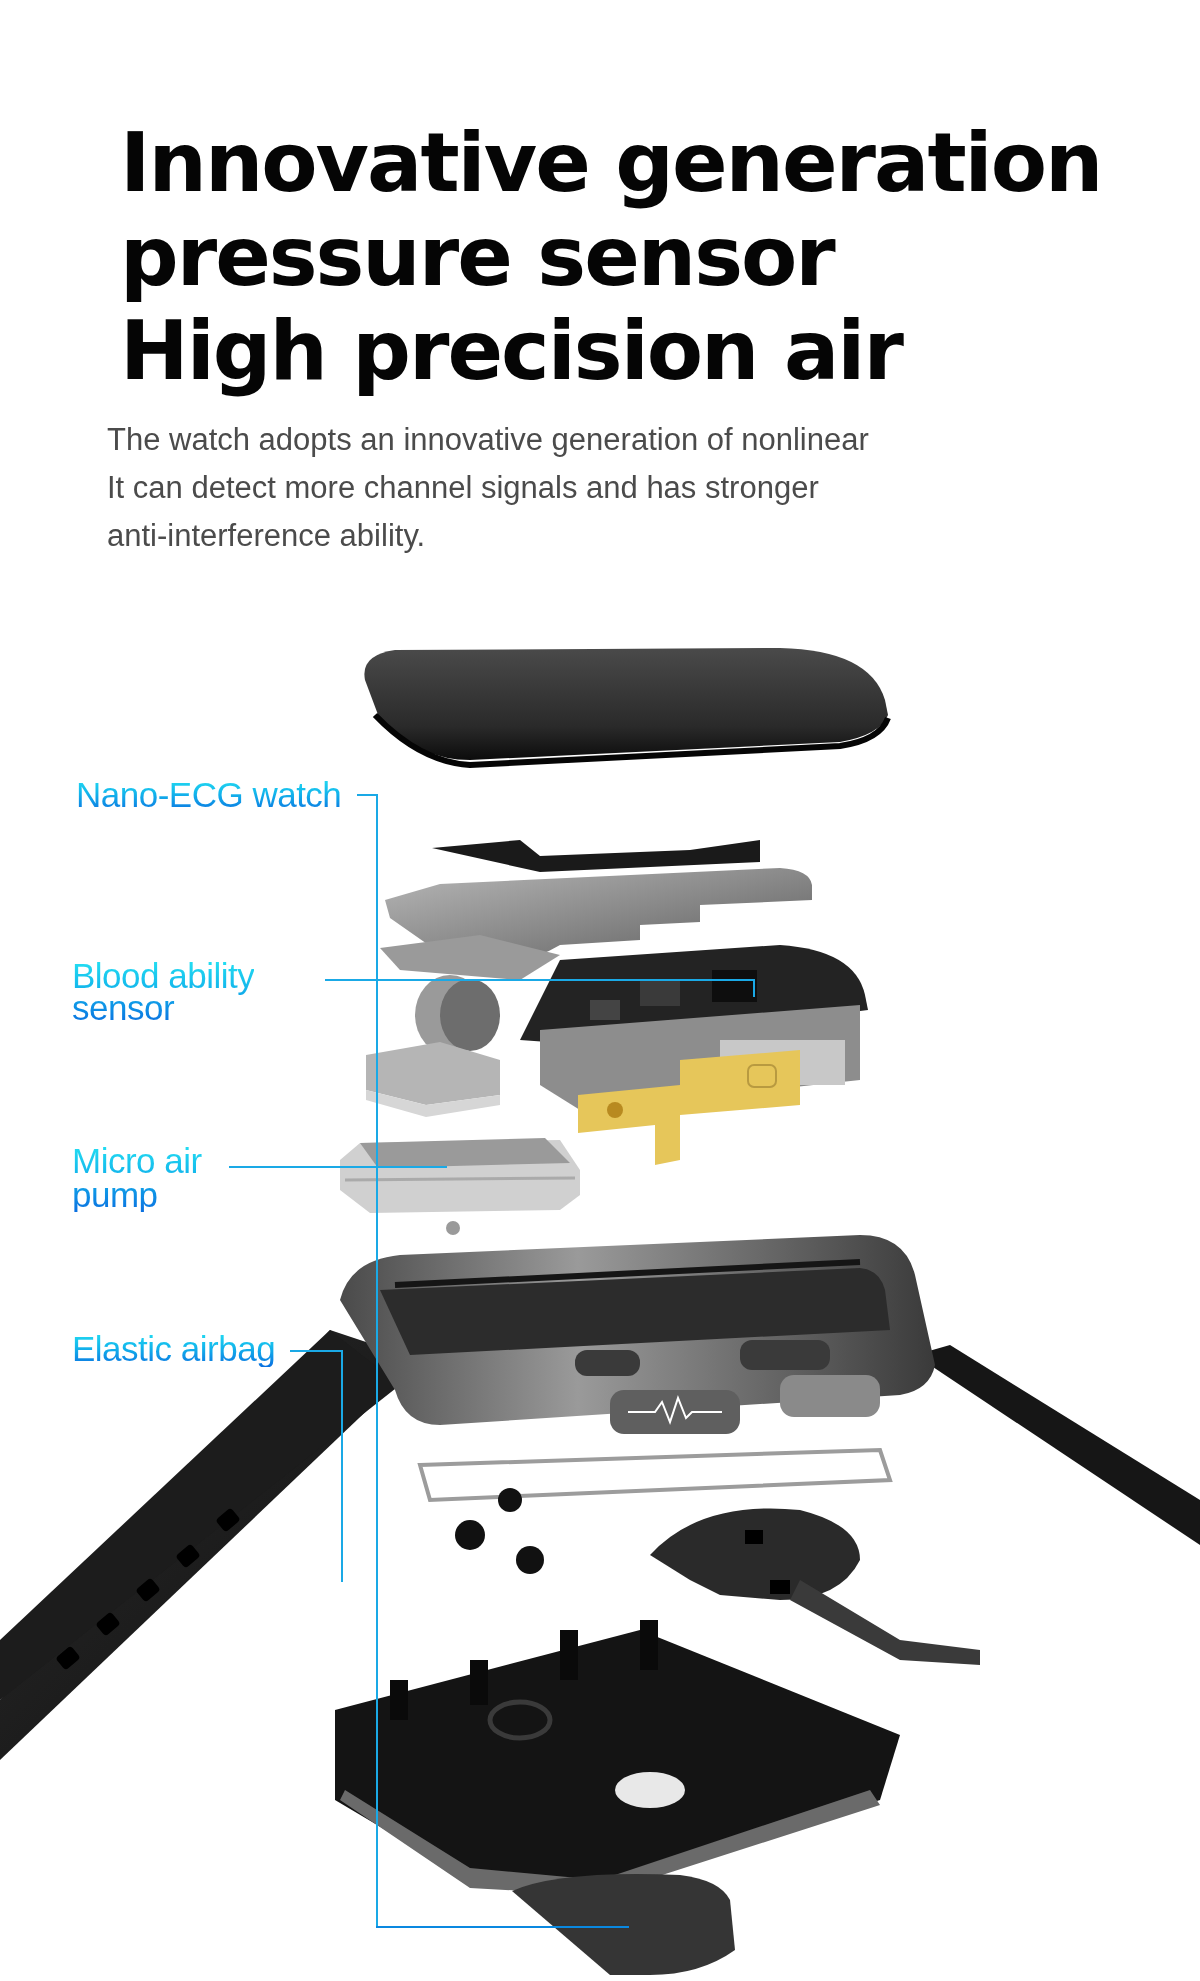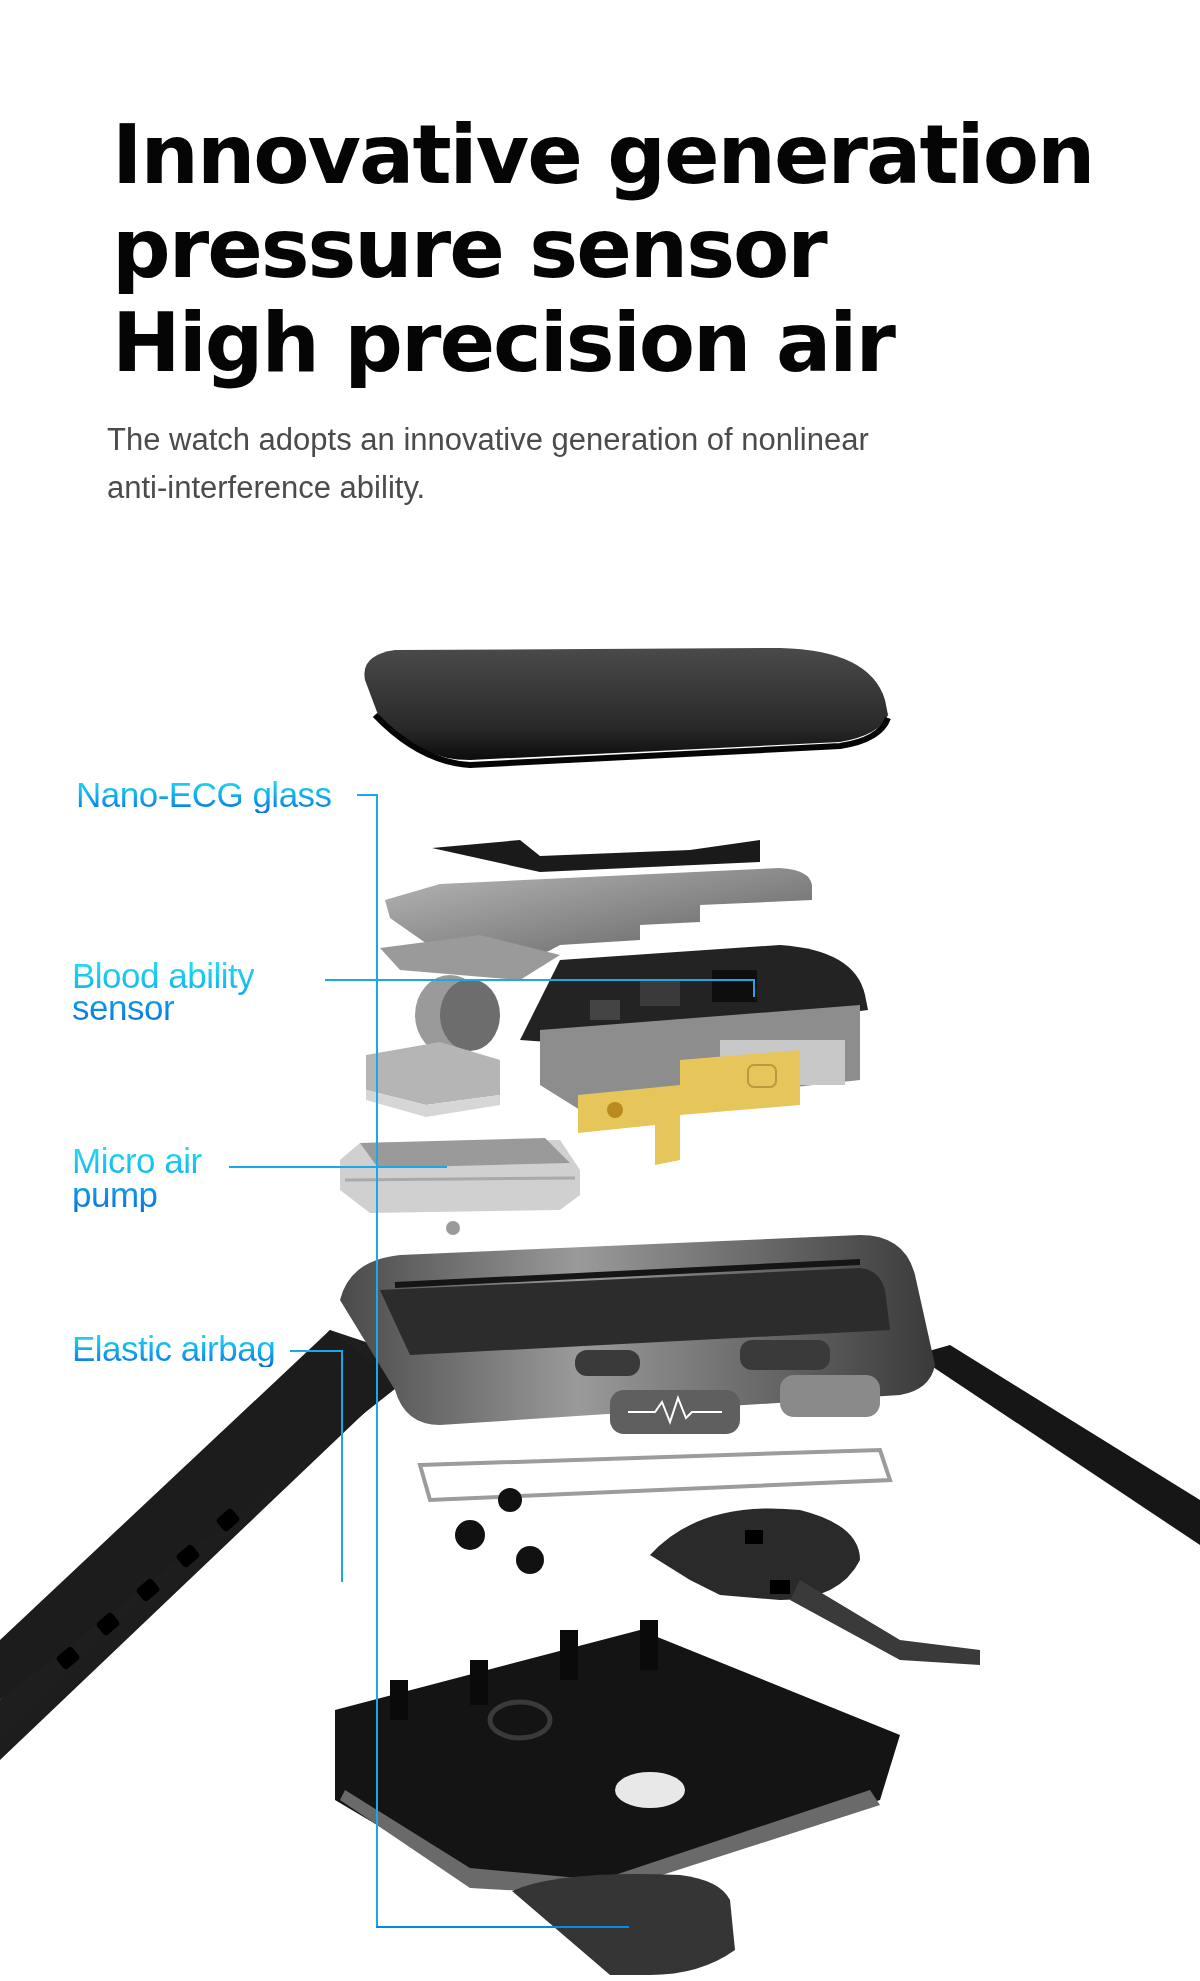--- a/index.html
+++ b/index.html
@@ -1,37 +1,38 @@
 <!DOCTYPE html>
 <html><head>
 <meta charset="utf-8">
 <style>
   html, body { margin:0; padding:0; background:#ffffff; }
   body { width:1200px; height:1981px; position:relative; overflow:hidden; font-family:"DejaVu Sans", sans-serif; }
-  .headline { position:absolute; left:104px; top:100px; margin:8px; font-family:"DejaVu Sans", sans-serif; font-weight:bold; font-size:82px; line-height:94px; color:#050505; letter-spacing:-2px; }
+  .headline { position:absolute; left:104px; top:100px; margin:16px; font-family:"DejaVu Sans", sans-serif; font-weight:bold; font-size:82px; line-height:94px; color:#050505; letter-spacing:-2px; }
   .headline span { display:block; white-space:nowrap; }
   .body-text { position:absolute; left:107px; top:416px; margin:0; font-family:"Liberation Sans", sans-serif; font-size:31px; line-height:48px; color:#4b4b4b; }
   .body-text span { display:block; white-space:nowrap; }
   .label { position:absolute; font-family:"Liberation Sans", sans-serif; font-size:35px; line-height:36px; letter-spacing:-0.5px;
            background:linear-gradient(180deg,#24e0f2 0%,#13b6ec 45%,#0a6fe0 100%); -webkit-background-clip:text; background-clip:text; color:transparent; white-space:nowrap; }
   .label .l2 { display:block; }
   .line { position:absolute; background:#1aa9e6; }
   .figure { position:absolute; left:0; top:600px; width:1200px; height:1381px; }
 </style>
 </head>
 <body>
 
 <h1 class="headline">
   <span>Innovative generation</span>
   <span>pressure sensor</span>
   <span>High precision air</span>
 </h1>
 
 <p class="body-text">
   <span>The watch adopts an innovative generation of nonlinear</span>
+  <span>It can detect more channel signals and has stronger</span>
   <span>anti-interference ability.</span>
 </p>
 
 <svg class="figure" viewBox="0 600 1200 1381" width="1200" height="1381" xmlns="http://www.w3.org/2000/svg">
   <defs>
     <linearGradient id="glassG" x1="0" y1="0" x2="0" y2="1">
       <stop offset="0" stop-color="#4a4a4a"></stop>
         <stop offset="0.7" stop-color="#2a2a2a"></stop>
         <stop offset="1" stop-color="#0c0c0c"></stop>
     </linearGradient>
@@ -148,21 +149,21 @@
 <div class="line" style="left:376px; top:794px; width:2px; height:1134px;"></div>
 <div class="line" style="left:357px; top:794px; width:21px; height:2px;"></div>
 <div class="line" style="left:376px; top:1926px; width:253px; height:2px; background:#0a88e0;"></div>
 <div class="line" style="left:325px; top:979px; width:430px; height:2px;"></div>
 <div class="line" style="left:753px; top:979px; width:2px; height:18px;"></div>
 <div class="line" style="left:229px; top:1166px; width:218px; height:2px;"></div>
 <div class="line" style="left:290px; top:1350px; width:52px; height:2px;"></div>
 <div class="line" style="left:341px; top:1350px; width:2px; height:232px;"></div>
 
 <div class="label" style="left:76px; top:777px;">
-  <span>Nano-ECG glass</span>
+  <span>Nano-ECG watch</span>
 </div>
 <div class="label" style="left:72px; top:960px; line-height:32px;">
   <span class="l2">Blood ability</span>
   <span class="l2">sensor</span>
 </div>
 <div class="label" style="left:72px; top:1144px; line-height:34px;">
   <span class="l2">Micro air</span>
   <span class="l2">pump</span>
 </div>
 <div class="label" style="left:72px; top:1331px;">

